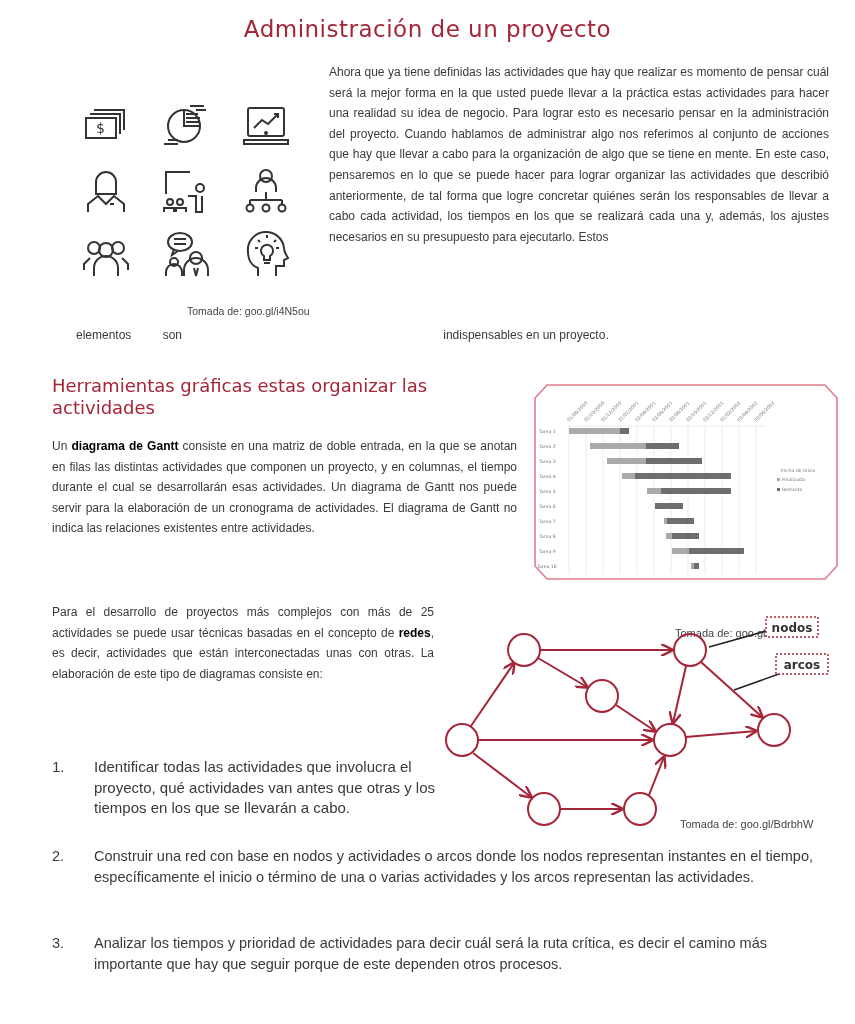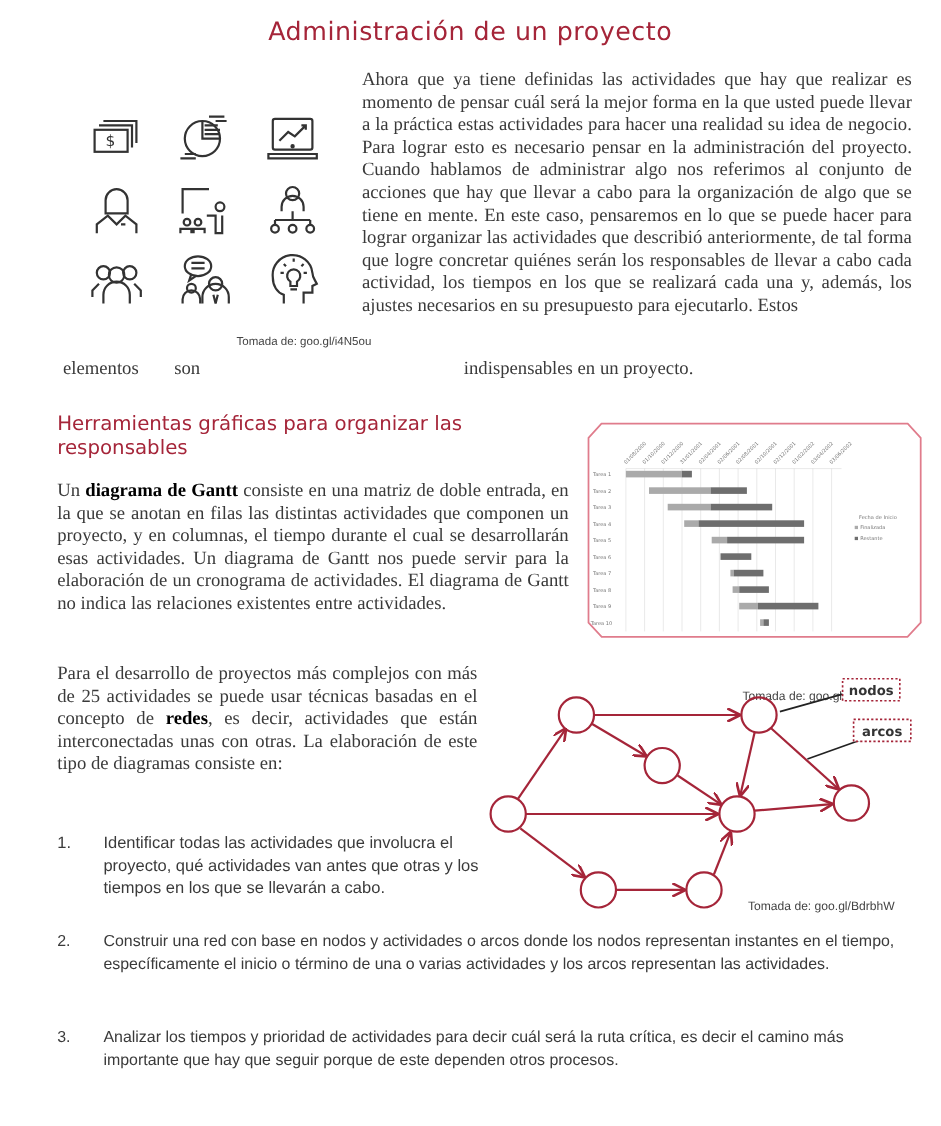--- a/index.html
+++ b/index.html
@@ -1,20 +1,20 @@
 <!DOCTYPE html>
 <html><head>
 <meta charset="utf-8">
 <style>
   html, body { margin:0; padding:0; background:#ffffff; }
   body { width:855px; height:1024px; position:relative; overflow:hidden;
          font-family:"DejaVu Sans", sans-serif; color:#333; }
   .title { position:absolute; left:0; width:855px; top:16px; text-align:center;
            font-size:23px; color:#a52539; letter-spacing:0.5px; font-family:"DejaVu Sans", sans-serif; }
-  .para { position:absolute; font-family:Liberation Serif, serif; font-size:17px;
+  .para { position:absolute; font-family:Liberation Sans, sans-serif; font-size:12px;
           line-height:20.6px; text-align:justify; color:#3a3a3a; }
   .para b { color:#000000; }
   .icons { position:absolute; left:80px; top:100px; width:240px; height:190px;
            display:grid; grid-template-columns:repeat(3, 80px); grid-template-rows:repeat(3, 64px); }
   .icons svg { width:52px; height:52px; }
   .cap { position:absolute; font-family:"Liberation Sans", sans-serif; font-size:10.5px; color:#444; }
   .h2 { position:absolute; left:52px; top:375px; width:440px; color:#a52539;
         font-size:18px; line-height:22px; font-family:"DejaVu Sans", sans-serif; }
   .gantt { position:absolute; left:533px; top:384px; width:306px; height:196px; }
   .list { position:absolute; font-family:"Liberation Sans", sans-serif; font-size:15px;
@@ -77,27 +77,27 @@
       <circle cx="14" cy="34" r="4"></circle>
       <path d="M6 48v-4a8 8 0 0 1 16 0v4"></path>
       <circle cx="36" cy="30" r="6"></circle>
       <path d="M24 48v-6a12 12 0 0 1 24 0v6M34 40l2 8 2-8"></path>
     </svg>
   <svg viewBox="0 0 52 52" fill="none" stroke="#333" stroke-width="2">
       <path d="M18 48v-8c-6-2-10-8-10-16A18 18 0 0 1 44 20c0 4 2 6 4 10l-4 2v6h-8v10"></path>
       <path d="M24 28a6 6 0 1 1 6 0v4h-6z M24 35h6M18 20h-3M39 20h-3M27 10v-3M20 14l-2-2M34 14l2-2"></path>
     </svg>
 </div>
-<div class="cap" style="left:187px; top:305px;margin-left:28px;">Tomada de: goo.gl/i4N5ou</div>
+<div class="cap" style="left:187px; top:305px;">Tomada de: goo.gl/i4N5ou</div>
 
 <div class="para" style="left:329px; top:62px; width:500px; height:268px; overflow:hidden;">Ahora que ya tiene definidas las actividades que hay que realizar es momento de pensar cuál será la mejor forma en la que usted puede llevar a la práctica estas actividades para hacer una realidad su idea de negocio. Para lograr esto es necesario pensar en la administración del proyecto. Cuando hablamos de administrar algo nos referimos al conjunto de acciones que hay que llevar a cabo para la organización de algo que se tiene en mente. En este caso, pensaremos en lo que se puede hacer para lograr organizar las actividades que describió anteriormente, de tal forma que logre concretar quiénes serán los responsables de llevar a cabo cada actividad, los tiempos en los que se realizará cada una y, además, los ajustes necesarios en su presupuesto para ejecutarlo. Estos</div>
 <div class="para" style="left:52px; top:325px; width:130px; word-spacing:28px; text-align:right;">elementos son</div>
 <div class="para" style="left:326px; top:325px; width:400px; text-align:center;">indispensables en un proyecto.</div>
 
-<div class="h2">Herramientas gráficas para organizar las responsables</div>
+<div class="h2">Herramientas gráficas estas organizar las actividades</div>
 
 <div class="para" style="left:52px; top:436px; width:465px;">
   <span>Un </span><b>diagrama de Gantt</b><span> consiste en una matriz de doble entrada, en la que se anotan en filas las distintas actividades que componen un proyecto, y en columnas, el tiempo durante el cual se desarrollarán esas actividades. Un diagrama de Gantt nos puede servir para la elaboración de un cronograma de actividades. El diagrama de Gantt no indica las relaciones existentes entre actividades.</span>
 </div>
 
 <svg class="gantt" viewBox="0 0 306 196">
   <path d="M14 1H292L304 14V182L292 195H14L2 182V14Z" fill="#fff" stroke="#e07c8c" stroke-width="1.6"></path>
   <g font-family="DejaVu Sans, sans-serif" font-size="4.6" fill="#777">
     <g>
       <text transform="translate(36,38) rotate(-45)">01/08/2000</text>

